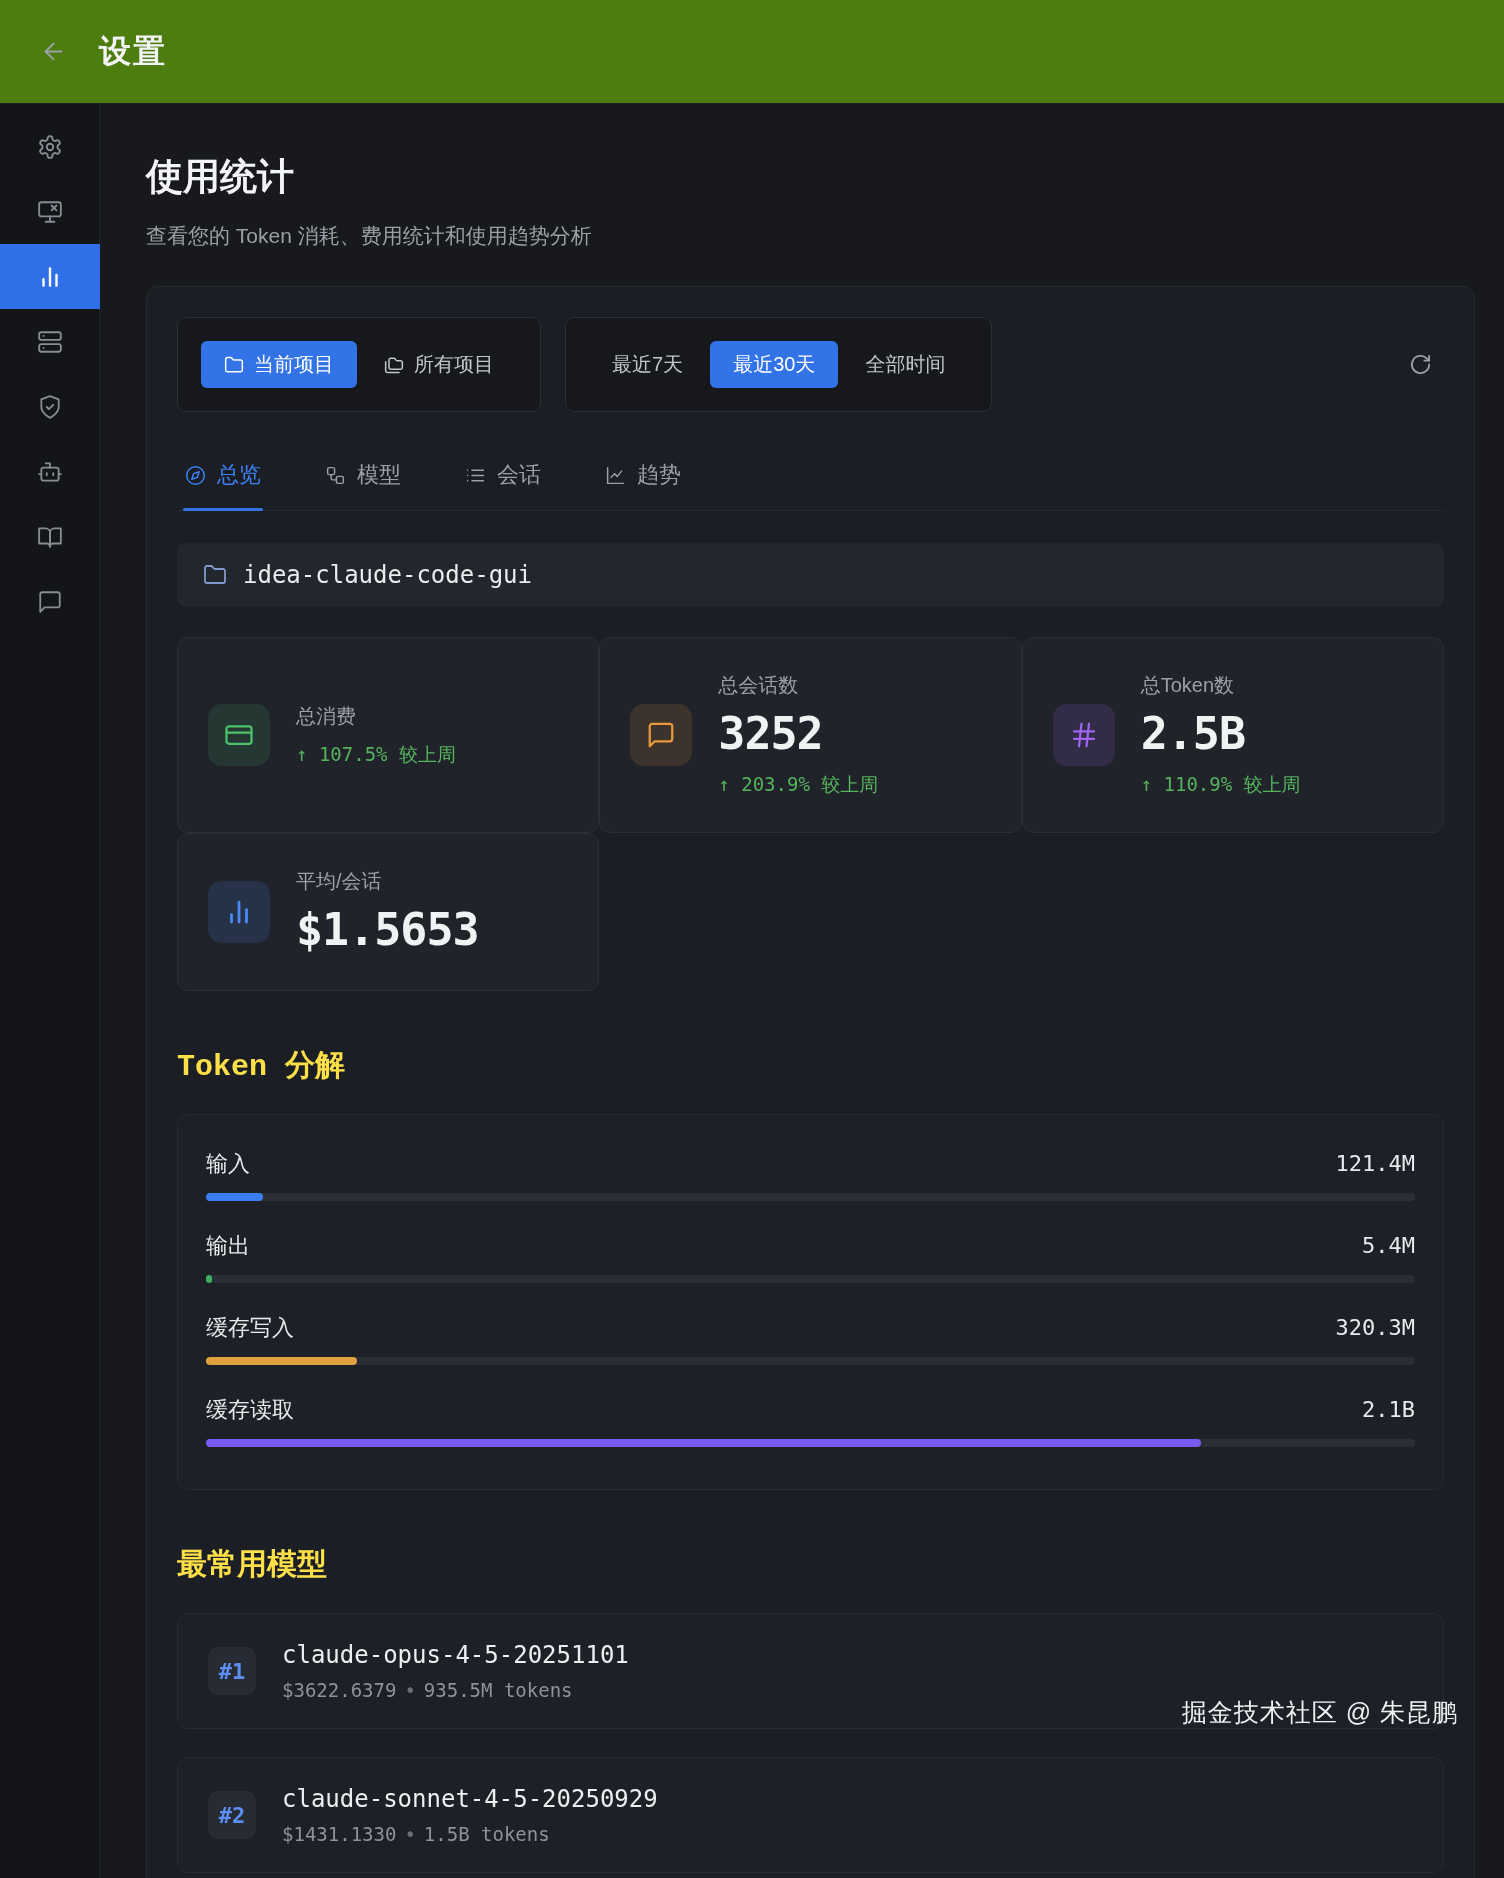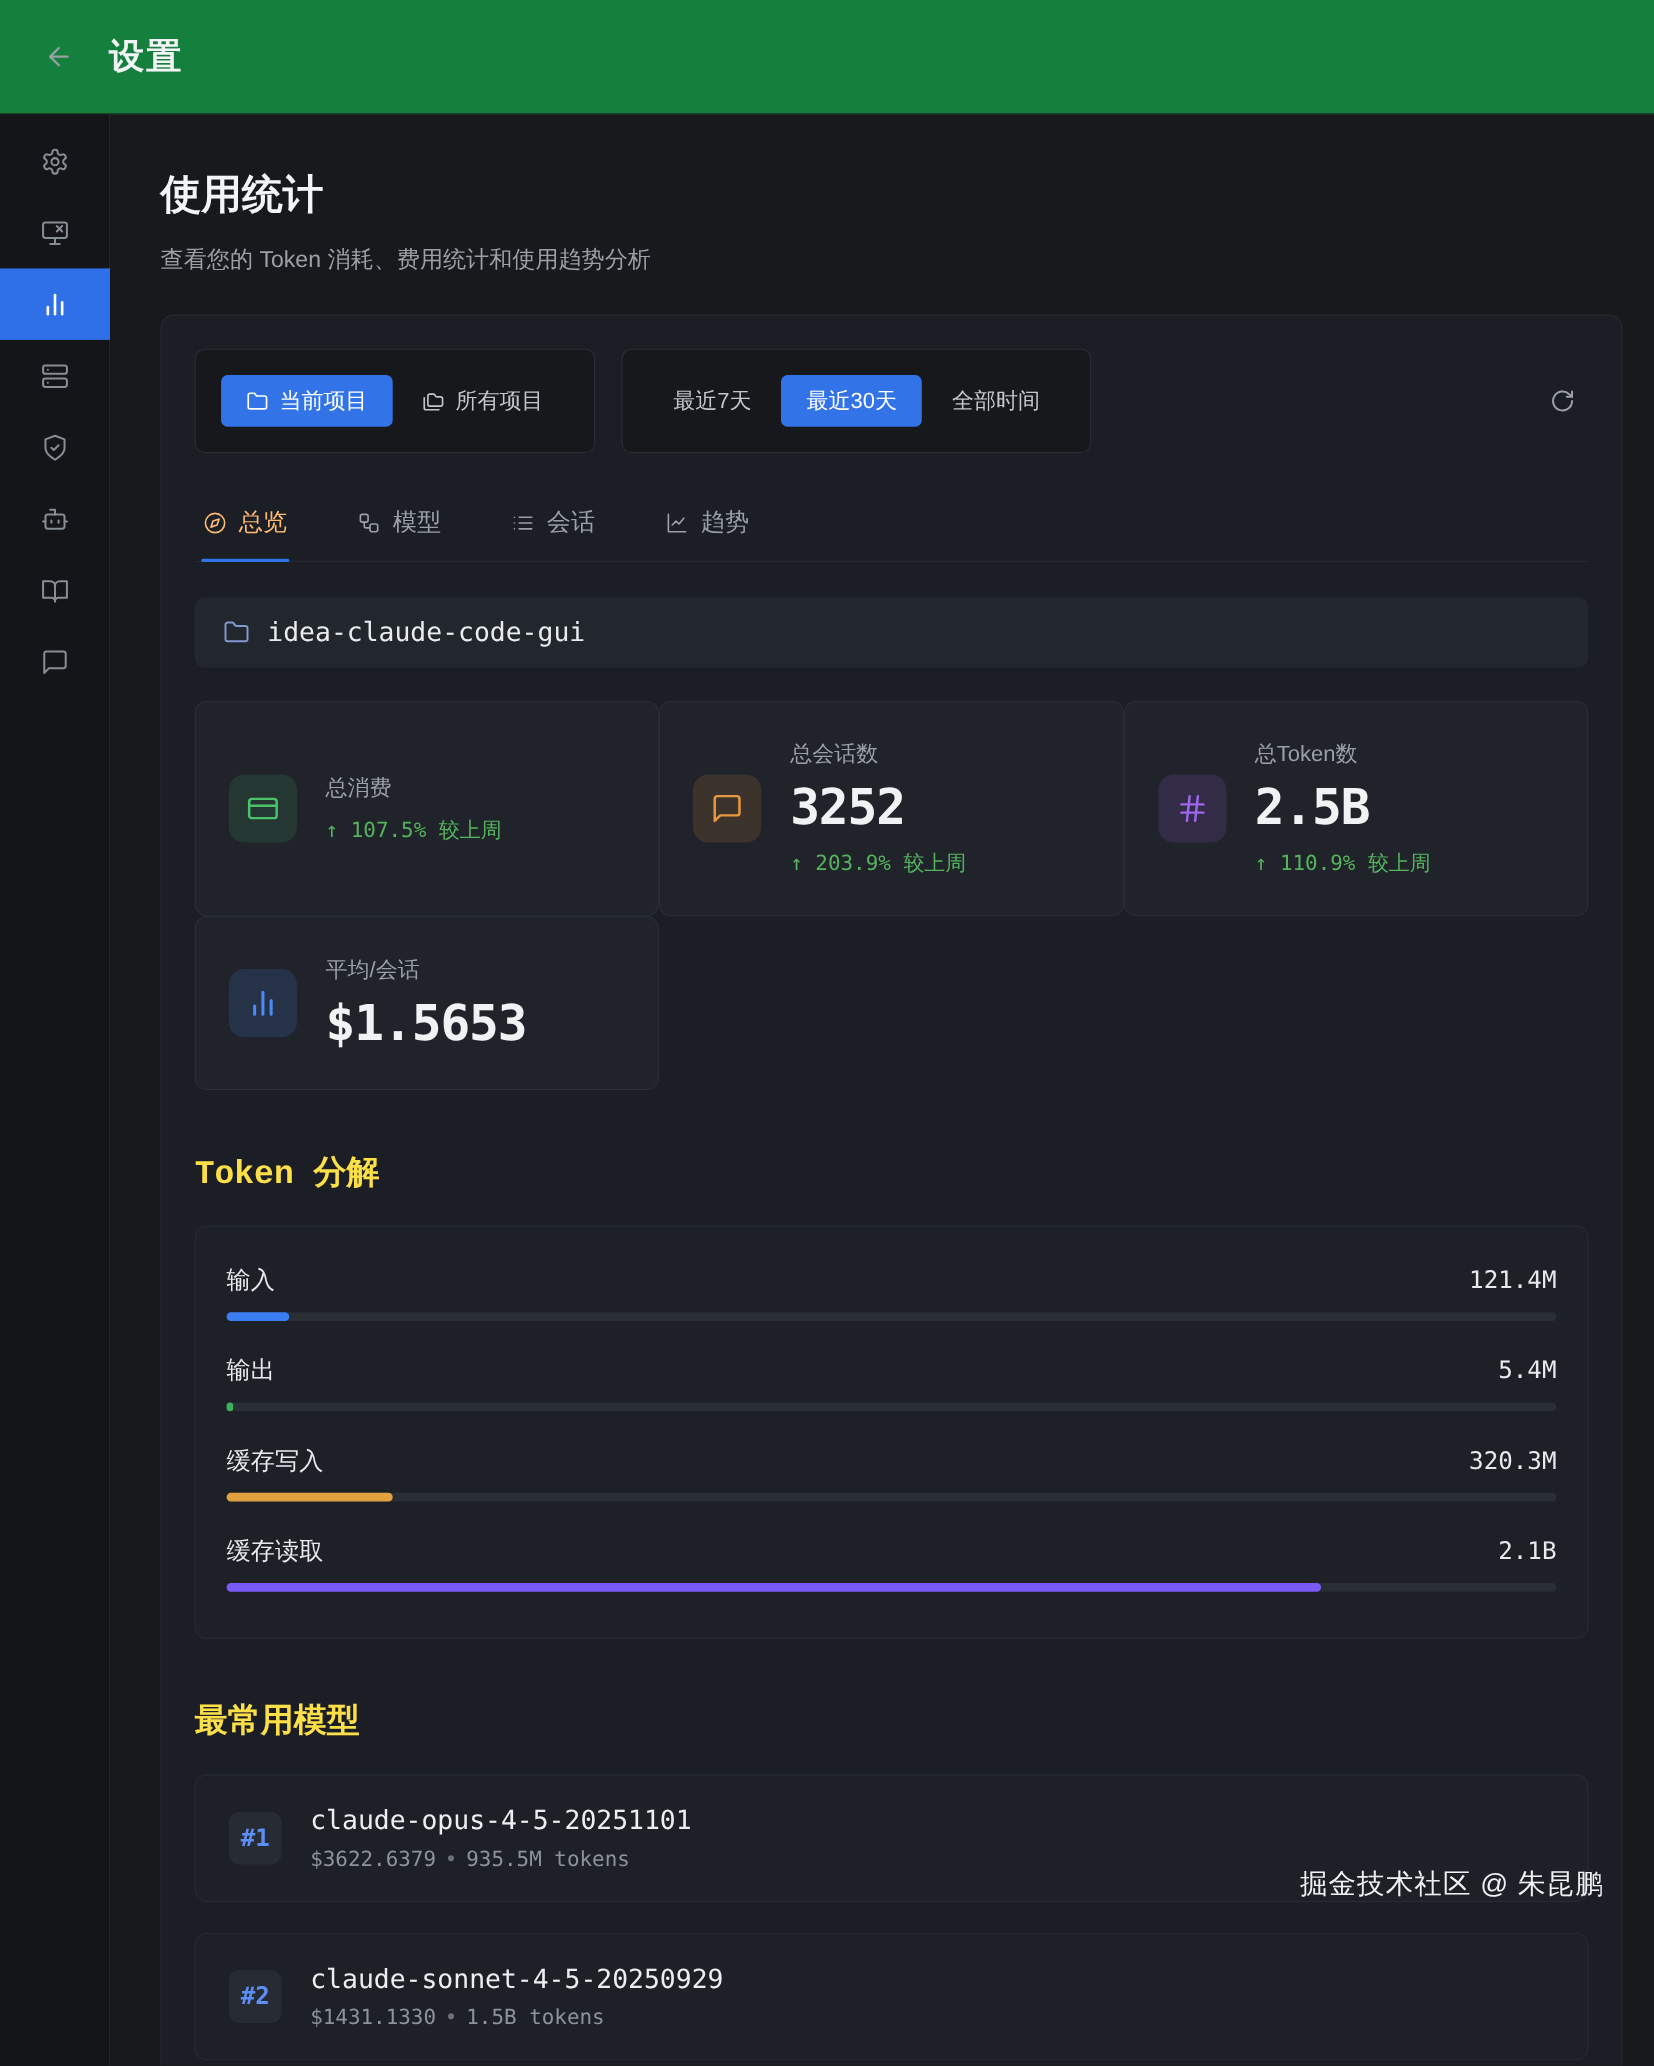--- a/index.html
+++ b/index.html
@@ -10,21 +10,21 @@
     font-family: "Liberation Sans", "DejaVu Sans", sans-serif;
     position: relative;
   }
   .mono { font-family: "DejaVu Sans Mono", "Liberation Mono", monospace; }
 
   svg { display: block; }
 
   
   .titlebar {
     height: 104px;
-    background: #15803d;
+    background: #4d7c0f;
     border-bottom: 1px solid #1e2126;
     display: flex;
     align-items: center;
     padding: 0 40px;
     gap: 32px;
   }
   .back-btn {
     background: none; border: none; color: #9aa0a6; cursor: pointer;
     display: flex; align-items: center;
   }
@@ -96,21 +96,21 @@
     padding: 0 6px;
   }
   .tab {
     display: flex; align-items: center; gap: 11px;
     padding: 6px 2px 20px 2px;
     font-size: 22px; color: #9aa0a6;
     position: relative; cursor: pointer;
     background: none; border: none;
     font-family: "Liberation Sans", "DejaVu Sans", sans-serif;
   }
-  .tab.active { color: #fdba74; }
+  .tab.active { color: #3b82f6; }
   .tab.active::after {
     content: ""; position: absolute; left: 0; right: 0; bottom: -1px;
     height: 3px; background: #3273e8; border-radius: 2px;
   }
 
   
   .project-bar {
     margin-top: 32px;
     height: 64px;
     background: #22262d;

